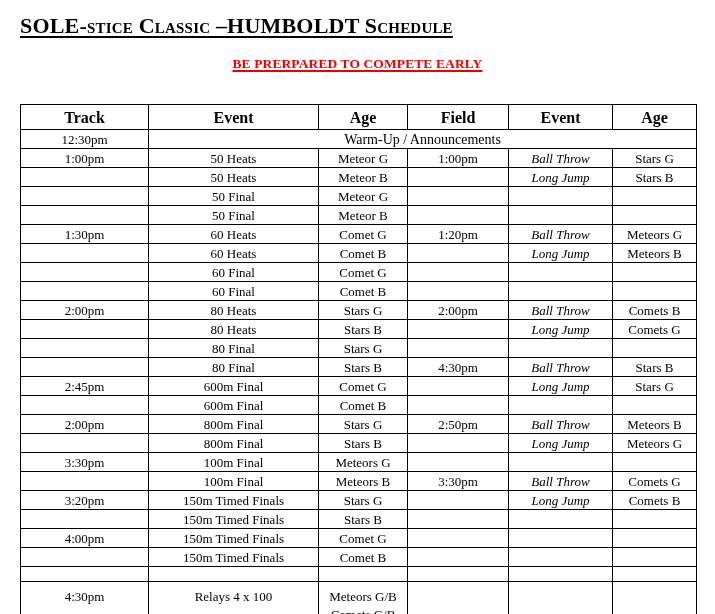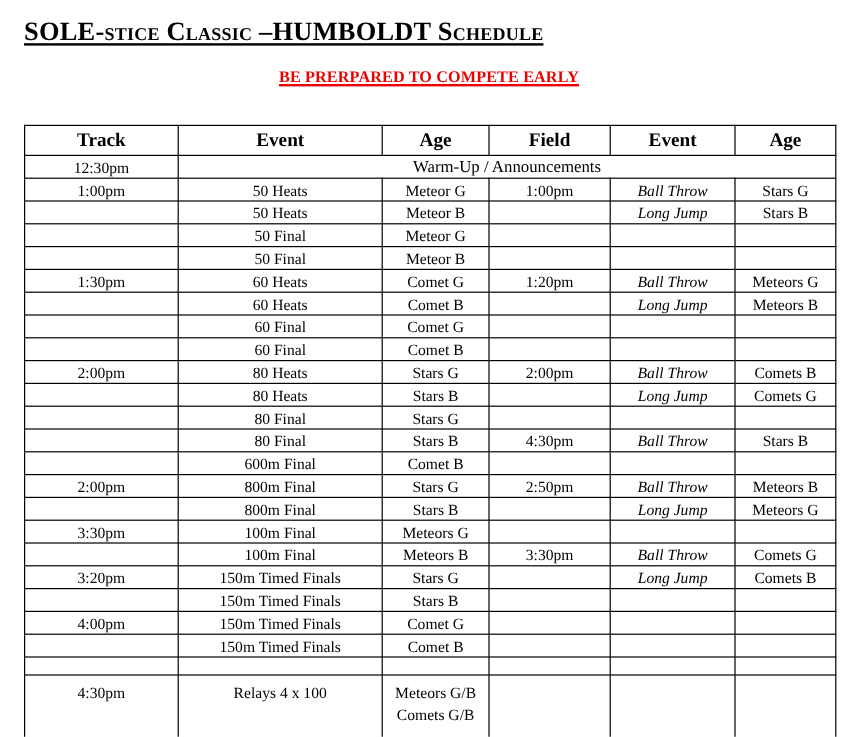--- a/index.html
+++ b/index.html
@@ -233,20 +233,28 @@
           </tr>
           <tr>
             <td class="track"></td>
             <td class="event1">80 Final</td>
             <td class="age1">Stars B</td>
             <td class="field">4:30pm</td>
             <td class="event2">Ball Throw</td>
             <td class="age2">Stars B</td>
           </tr>
           <tr>
+            <td class="track">2:45pm</td>
+            <td class="event1">600m Final</td>
+            <td class="age1">Comet G</td>
+            <td class="field"></td>
+            <td class="event2">Long Jump</td>
+            <td class="age2">Stars G</td>
+          </tr>
+          <tr>
             <td class="track"></td>
             <td class="event1">600m Final</td>
             <td class="age1">Comet B</td>
             <td class="field"></td>
             <td class="event2"></td>
             <td class="age2"></td>
           </tr>
           <tr>
             <td class="track">2:00pm</td>
             <td class="event1">800m Final</td>

